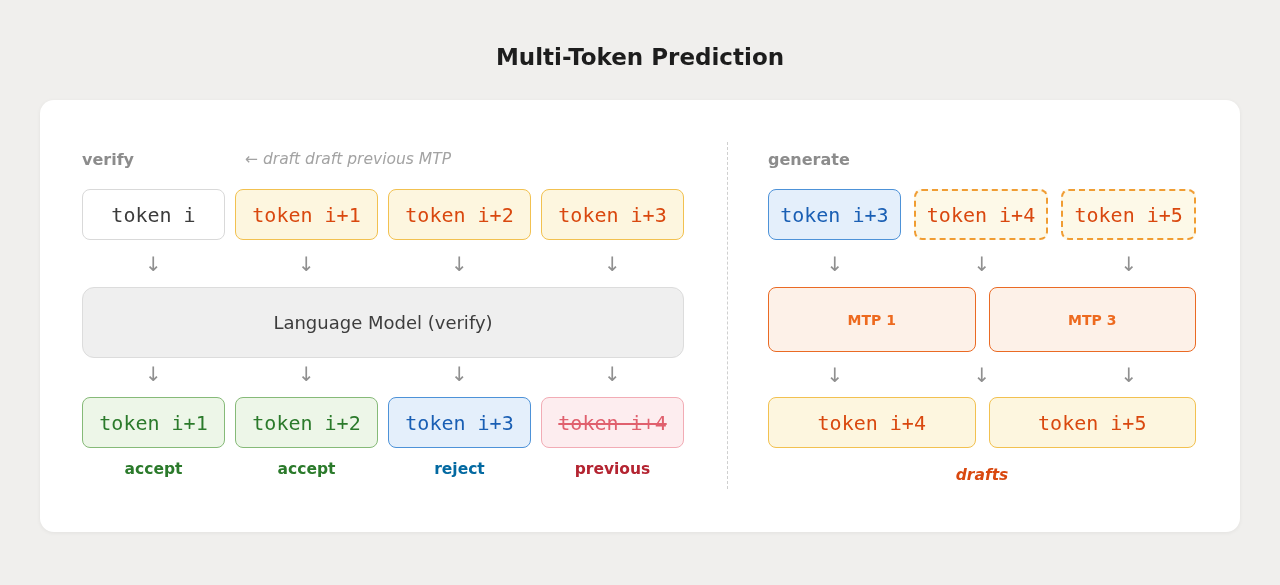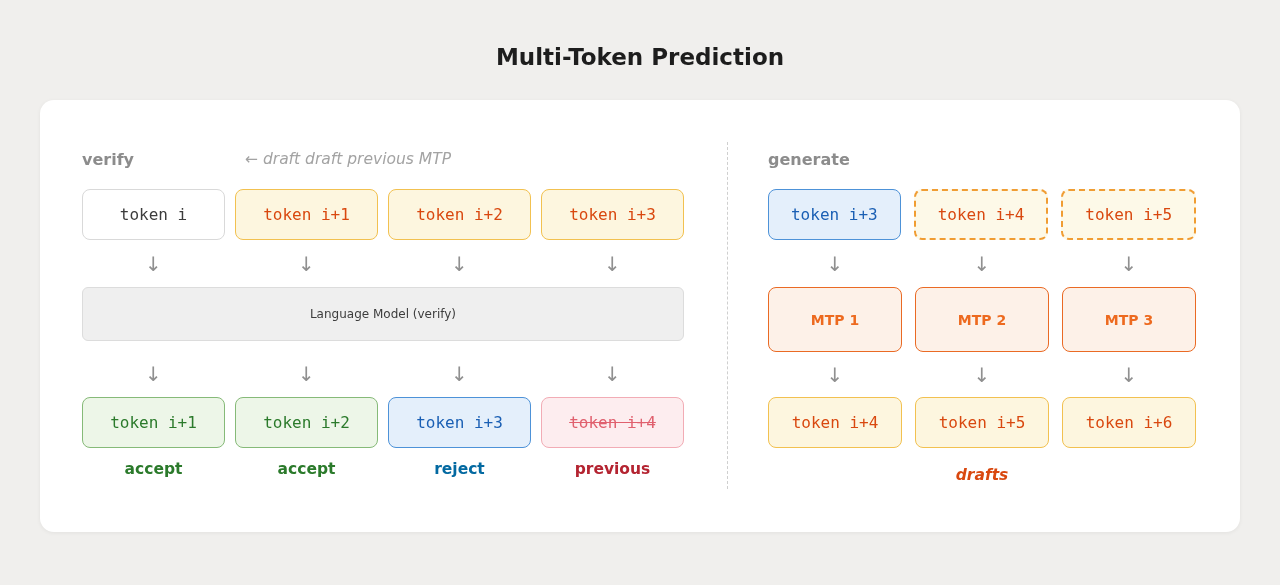--- a/index.html
+++ b/index.html
@@ -37,36 +37,36 @@
   .gap-l{gap:10px;}
   .gap-r{gap:13px;}
   .row-input{top:89px;height:51px;}
   .row-arrows-a{top:144px;height:40px;}
   .row-arrows-b{top:254px;height:40px;}
   .row-output{top:297px;height:51px;}
   .row-verdicts{top:360px;height:22px;}
   .token{
     flex:1;display:flex;align-items:center;justify-content:center;
     font-family:"DejaVu Sans Mono","Liberation Mono",monospace;
-    font-size:16px;border-radius:8px;box-sizing:border-box;
+    font-size:20px;border-radius:8px;box-sizing:border-box;
   }
   .token.plain{background:#ffffff;border:1px solid #d9d9d9;color:#3c3c3c;}
   .token.draft{background:#fdf6df;border:1.5px solid #f2c150;color:#d9480f;}
   .token.draft-dashed{background:#fdf9e8;border:2px dashed #f09d33;color:#d9480f;}
   .token.context{background:#e4effb;border:1.5px solid #4d92d8;color:#1a5fb4;}
   .token.accepted{background:#edf6e8;border:1.5px solid #86ba78;color:#2b7a2b;}
   .token.rejected{background:#e4effb;border:1.5px solid #4d92d8;color:#1a5fb4;}
   .token.abandoned{background:#fdedef;border:1.5px solid #f2acb5;color:#e0606e;text-decoration:line-through;}
   .arrow-cell{flex:1;display:flex;align-items:center;justify-content:center;}
   .arrow-cell::before{content:"\2193";color:#909090;font-size:20px;line-height:1;}
   .lm-box{
-    position:absolute;left:0;right:0;top:187px;height:54px;
-    background:#efefef;border:1px solid #dcdcdc;border-radius:6px;
+    position:absolute;left:0;right:0;top:187px;height:71px;
+    background:#efefef;border:1px solid #dcdcdc;border-radius:12px;
     display:flex;align-items:center;justify-content:center;
-    box-sizing:border-box;font-size:12px;color:#3d3d3d;
+    box-sizing:border-box;font-size:18px;color:#3d3d3d;
   }
   .verdict{flex:1;text-align:center;font-size:15.5px;font-weight:700;}
   .verdict.accept{color:#2b7a2b;}
   .verdict.reject{color:#0369a1;}
   .verdict.abandon{color:#b42431;}
   .row-mtp{top:187px;height:65px;}
   .mtp-box{
     flex:1;display:flex;align-items:center;justify-content:center;
     background:#fdf1e8;border:1.5px solid #ea6a24;border-radius:8px;
     box-sizing:border-box;font-size:14px;font-weight:700;color:#ed6a1f;
@@ -139,32 +139,30 @@
     </div>
 
     <div class="row row-arrows-a gap-r">
       <div class="arrow-cell"></div>
       <div class="arrow-cell"></div>
       <div class="arrow-cell"></div>
     </div>
 
     <div class="row row-mtp gap-r">
       <div class="mtp-box">MTP 1</div>
-      <div class="mtp-box">MTP 2</div>
       <div class="mtp-box">MTP 3</div>
     </div>
 
     <div class="row-arrows-c gap-r" style="gap:13px;">
       <div class="arrow-cell"></div>
       <div class="arrow-cell"></div>
       <div class="arrow-cell"></div>
     </div>
 
     <div class="row row-output gap-r">
       <div class="token draft">token i+4</div>
       <div class="token draft">token i+5</div>
-      <div class="token draft">token i+6</div>
     </div>
 
     <div class="caption-drafts">drafts</div>
   </div>
 
 </div>
 
 </body></html>

